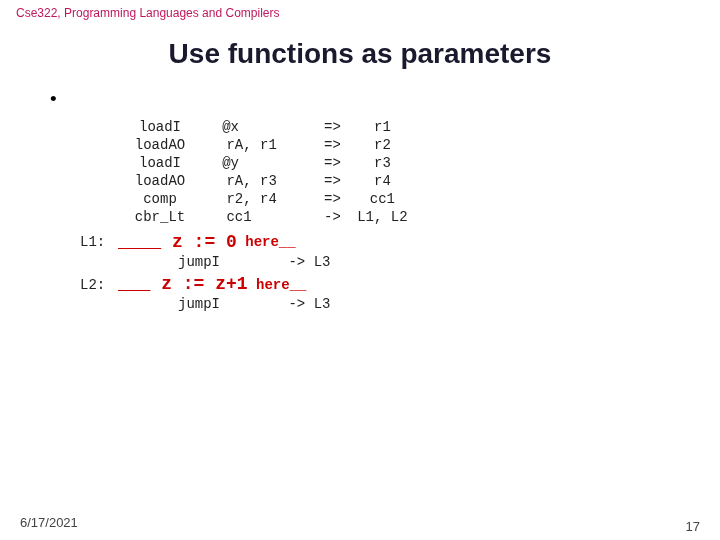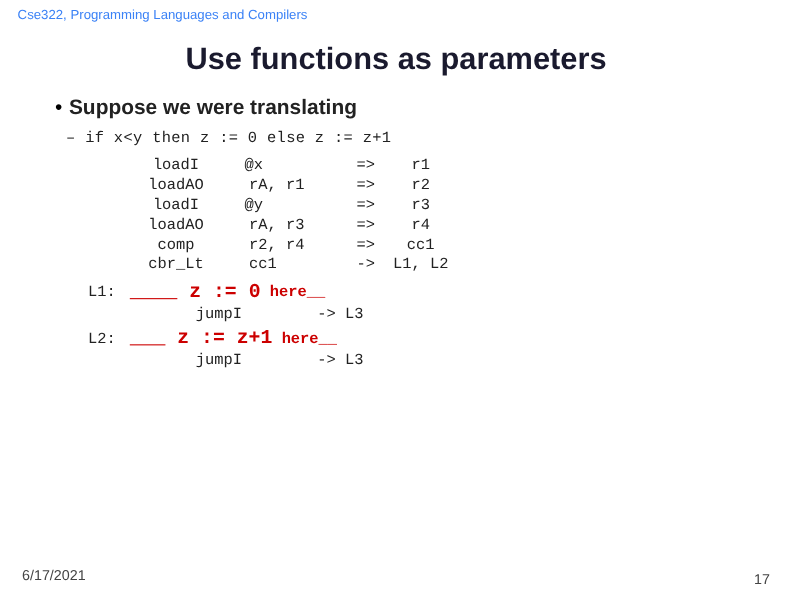--- a/index.html
+++ b/index.html
@@ -11,21 +11,21 @@
       font-family: Arial, Helvetica, sans-serif;
       overflow: hidden;
       position: relative;
     }
 
     .top-bar {
       position: absolute;
       top: 6px;
       left: 16px;
       font-size: 12px;
-      color: #3b82f6;
+      color: #be185d;
     }
 
     .slide-container {
       position: absolute;
       top: 0;
       left: 0;
       width: 720px;
       height: 540px;
       padding: 10px 40px 20px 40px;
     }
@@ -116,25 +116,23 @@
 <body>
 
 <div class="top-bar">Cse322, Programming Languages and Compilers</div>
 
 <div class="slide-container">
 
   <div class="slide-title">Use functions as parameters</div>
 
   <div style="display:flex; align-items:baseline; margin-bottom:8px; margin-left:10px;">
     <span class="bullet">•</span>
-    <span style="font-size:19px; font-weight:bold; color:#222;">Suppose we were translating</span>
   </div>
 
   <div class="code-section">
-    <div class="if-line">– if   x&lt;y   then z := 0   else z := z+1</div>
 
     <table class="code-table">
       <tbody>
         <tr>
           <td class="op-col">loadI</td>
           <td class="arg-col">@x       </td>
           <td>=&gt;</td>
           <td> r1</td>
         </tr>
         <tr>

